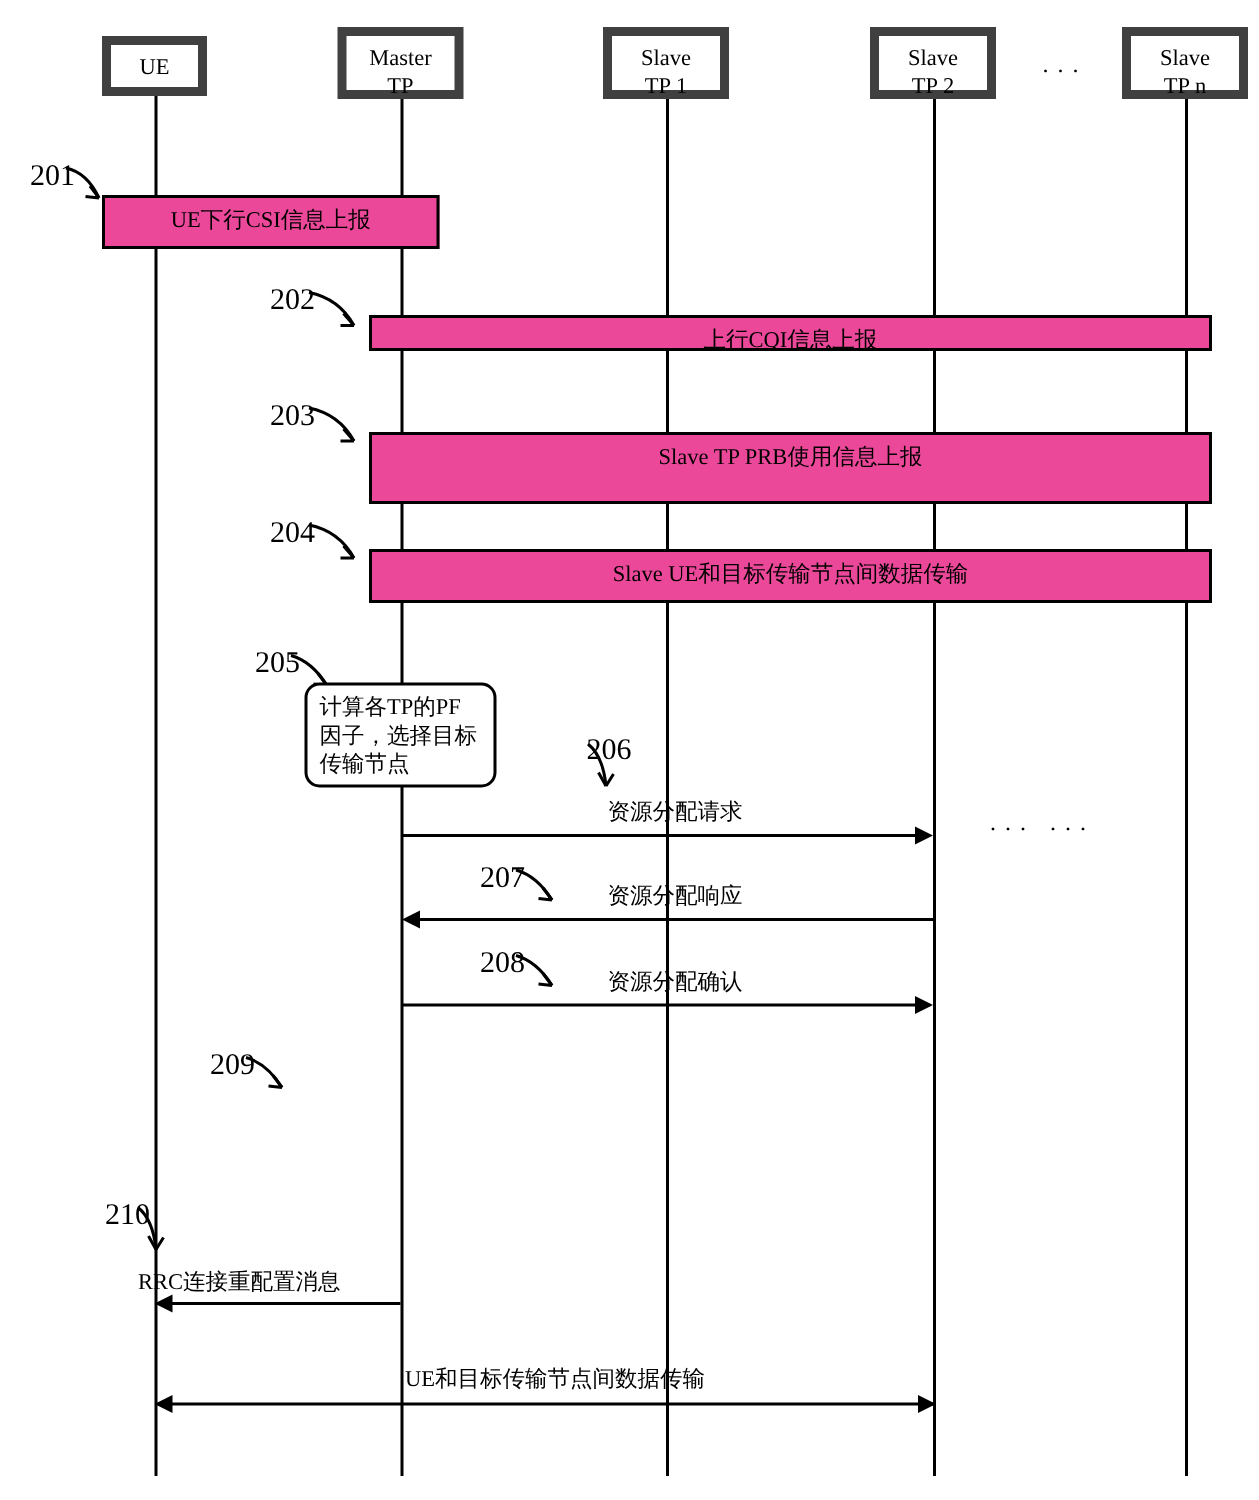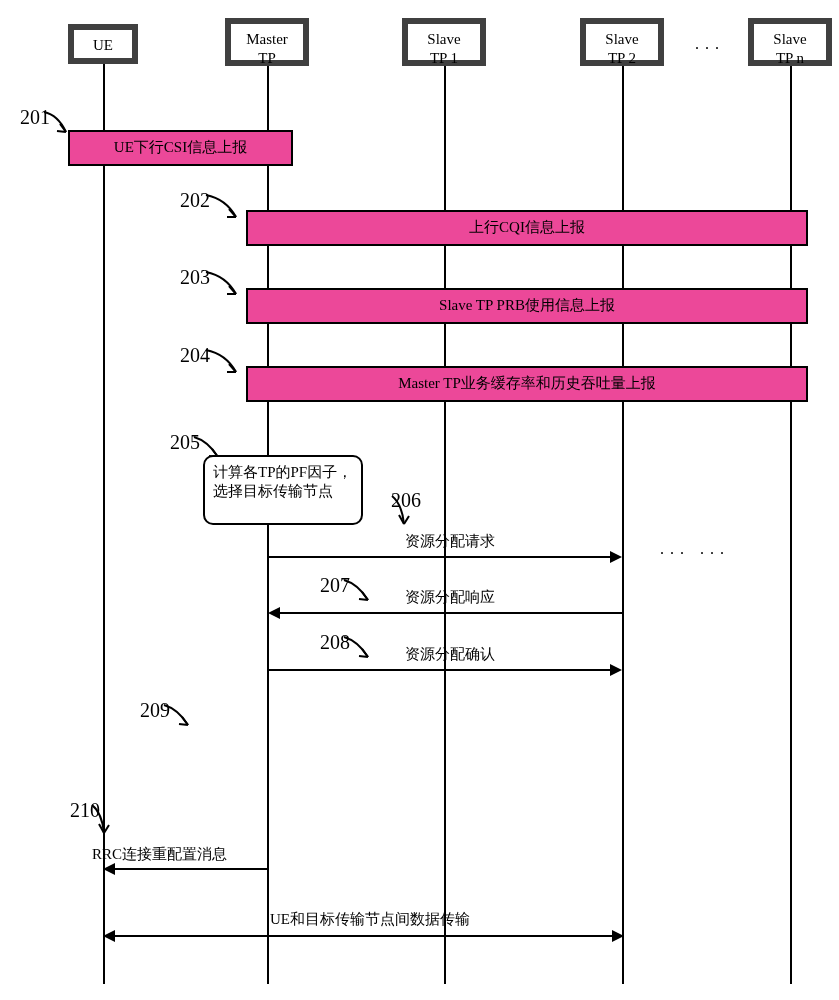--- a/index.html
+++ b/index.html
@@ -134,42 +134,42 @@
     <path d="M6 2 Q 20 5 28 22" stroke="#000" stroke-width="2" fill="none"></path>
     <path d="M28 22 L22 14 M28 22 L19 21" stroke="#000" stroke-width="2" fill="none"></path>
   </svg>
   <div class="msg-box" style="left:68px; top:130px; width:225px; height:36px;">UE下行CSI信息上报</div>
 
   <div class="step-num" style="left:180px; top:190px;">202</div>
   <svg class="step-arrow" style="left:200px; top:193px;" width="50" height="34">
     <path d="M6 2 Q 26 6 36 24" stroke="#000" stroke-width="2" fill="none"></path>
     <path d="M36 24 L29 16 M36 24 L27 24" stroke="#000" stroke-width="2" fill="none"></path>
   </svg>
-  <div class="msg-box" style="left:246px; top:210px; width:562px; height:36px;">上行CQI信息上报</div>
+  <div class="msg-box" style="left:246px; top:210px; width:562px; height:24px;">上行CQI信息上报</div>
 
   <div class="step-num" style="left:180px; top:267px;">203</div>
   <svg class="step-arrow" style="left:200px; top:270px;" width="50" height="34">
     <path d="M6 2 Q 26 6 36 24" stroke="#000" stroke-width="2" fill="none"></path>
     <path d="M36 24 L29 16 M36 24 L27 24" stroke="#000" stroke-width="2" fill="none"></path>
   </svg>
-  <div class="msg-box" style="left:246px; top:288px; width:562px; height:36px;">Slave TP PRB使用信息上报</div>
+  <div class="msg-box" style="left:246px; top:288px; width:562px; height:48px;">Slave TP PRB使用信息上报</div>
 
   <div class="step-num" style="left:180px; top:345px;">204</div>
   <svg class="step-arrow" style="left:200px; top:348px;" width="50" height="34">
     <path d="M6 2 Q 26 6 36 24" stroke="#000" stroke-width="2" fill="none"></path>
     <path d="M36 24 L29 16 M36 24 L27 24" stroke="#000" stroke-width="2" fill="none"></path>
   </svg>
-  <div class="msg-box" style="left:246px; top:366px; width:562px; height:36px;">Master TP业务缓存率和历史吞吐量上报</div>
+  <div class="msg-box" style="left:246px; top:366px; width:562px; height:36px;">Slave UE和目标传输节点间数据传输</div>
 
   <div class="step-num" style="left:170px; top:432px;">205</div>
   <svg class="step-arrow" style="left:190px; top:435px;" width="42" height="30">
     <path d="M4 2 Q 18 6 28 22" stroke="#000" stroke-width="2" fill="none"></path>
     <path d="M28 22 L22 14 M28 22 L19 21" stroke="#000" stroke-width="2" fill="none"></path>
   </svg>
-  <div class="note-box" style="left:203px; top:455px; width:160px; height:70px;">计算各TP的PF因子，选择目标传输节点</div>
+  <div class="note-box" style="left:203px; top:455px; width:128px; height:70px;">计算各TP的PF因子，选择目标传输节点</div>
 
   <div class="step-num" style="left:391px; top:490px;">206</div>
   <svg class="step-arrow" style="left:388px; top:494px;" width="40" height="40">
     <path d="M4 2 Q 14 10 16 30" stroke="#000" stroke-width="2" fill="none"></path>
     <path d="M16 30 L11 21 M16 30 L21 22" stroke="#000" stroke-width="2" fill="none"></path>
   </svg>
   <div class="msg-text" style="left:370px; top:532px; width:160px;">资源分配请求</div>
   <div class="arrow right" style="left:268px; top:556px; width:352px;"></div>
   <div class="ellipsis" style="left:660px; top:540px;">...   ...</div>
 

